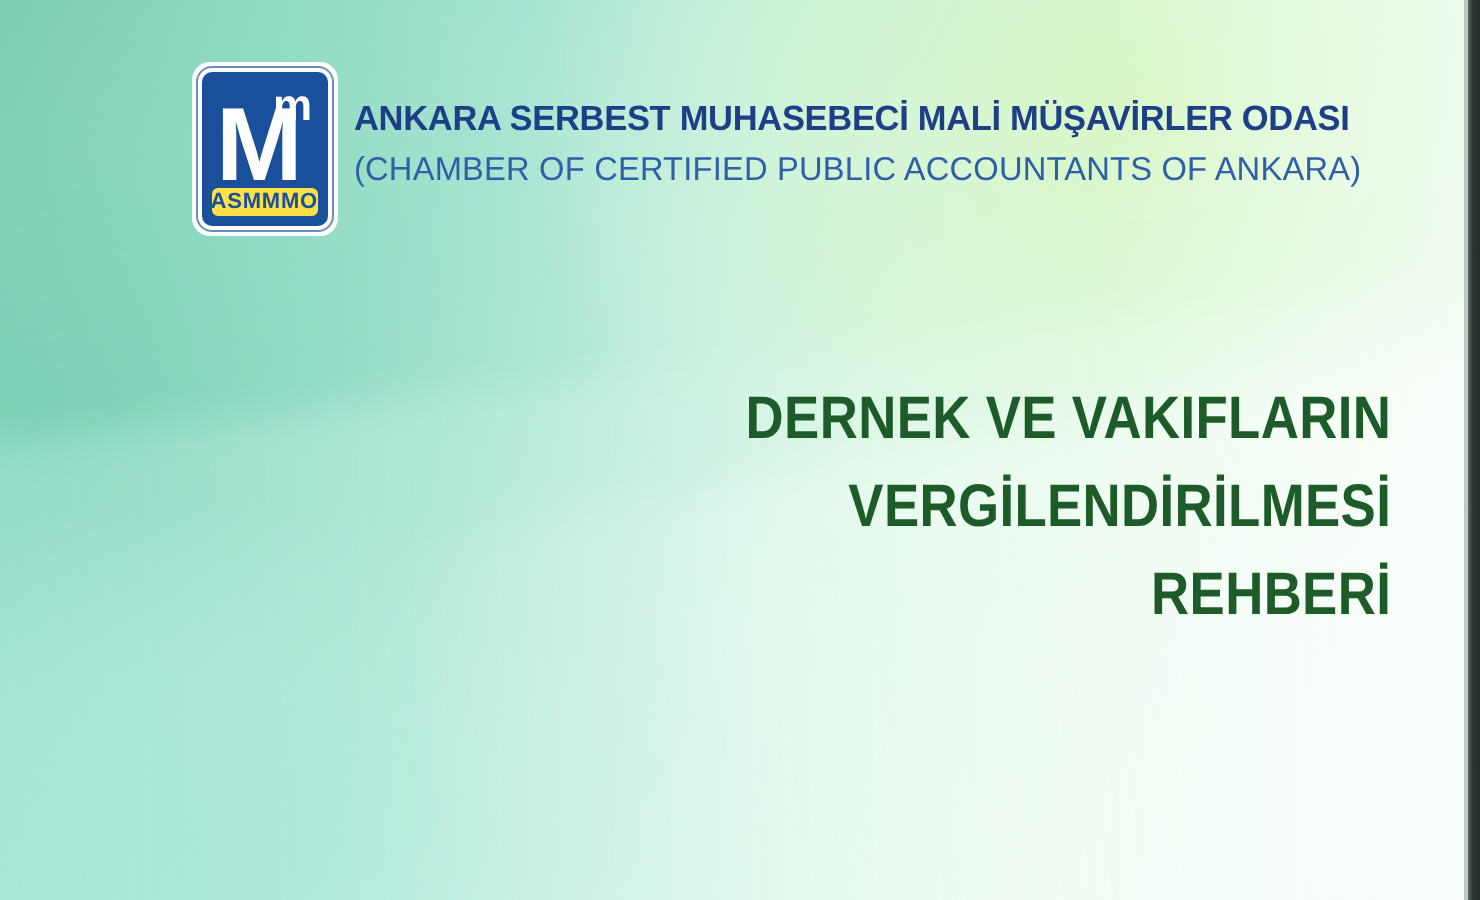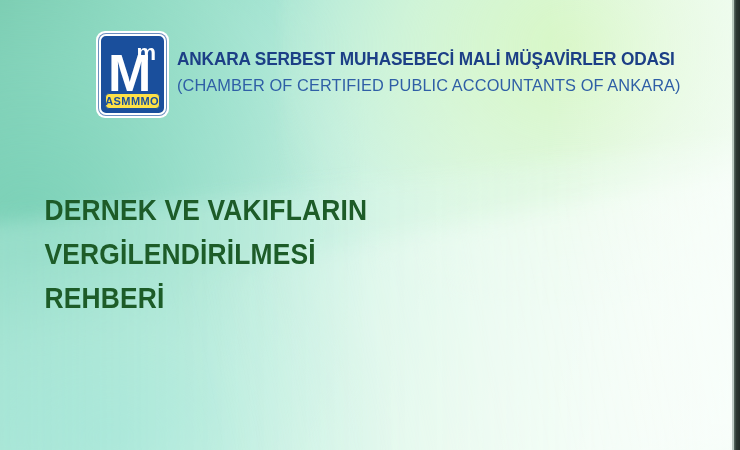--- a/index.html
+++ b/index.html
@@ -182,21 +182,21 @@
     color:#2f5fa6;
     white-space:nowrap;
     transform:scaleX(0.99);
     transform-origin:left center;
   }
 
   
   .title-block {
     position:absolute; left:0; top:188px;
     width:740px;
-    text-align:left;
+    text-align:right;
   }
   .title-line {
     font-family:"Liberation Sans Narrow","Liberation Sans", sans-serif;
     font-weight:bold;
     font-size:30px;
     line-height:44px;
     letter-spacing:0.2px;
     color:#1d5c28;
     transform:scaleX(0.88);
     white-space:nowrap;

